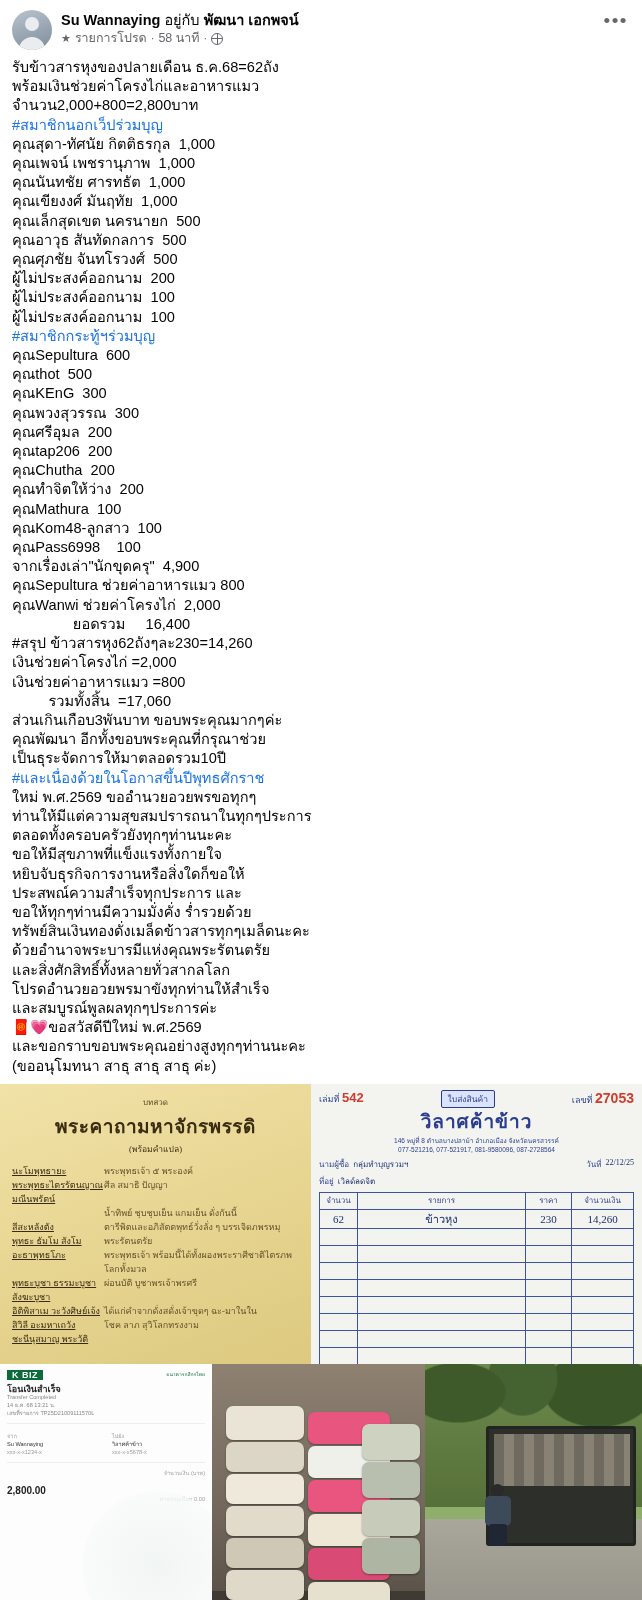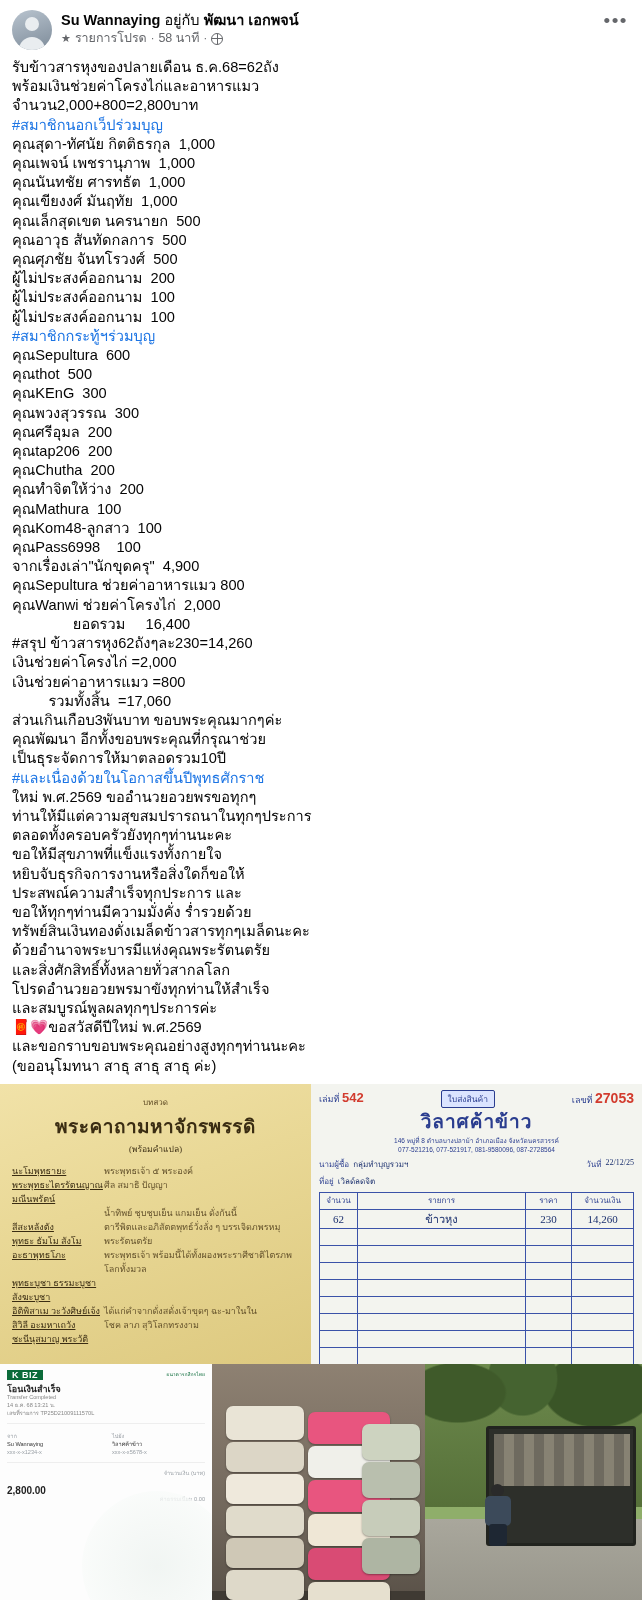--- a/index.html
+++ b/index.html
@@ -288,20 +288,21 @@
               <div class="dy-row">
                 <div class="dy-l">พุทธะ ธัมโม สังโม</div>
                 <div class="dy-r dy-blur">พระรัตนตรัย</div>
               </div>
               <div class="dy-row">
                 <div class="dy-l">อะธาพุทธโภะ</div>
                 <div class="dy-r dy-blur">พระพุทธเจ้า พร้อมนี้ได้ทั้งผองพระราศีชาติไตรภพโลกทั้งมวล</div>
               </div>
               <div class="dy-row">
                 <div class="dy-l">พุทธะบูชา ธรรมะบูชา สังฆะบูชา</div>
+                <div class="dy-r dy-blur">ผ่อนบัติ บูชาพรเจ้าพรศรี</div>
               </div>
               <div class="dy-row">
                 <div class="dy-l">อิติพิสาเม วะวังศิษย์เจ้ง</div>
                 <div class="dy-r dy-blur">ได้แก่คำจากดั่งสดั่งเจ้าขุดๆ ฉะ-มาในใน</div>
               </div>
               <div class="dy-row">
                 <div class="dy-l">สิวิลี อะมหาเถวัง</div>
                 <div class="dy-r dy-blur">โชค ลาภ สุวิโลกทรงงาม</div>
               </div>
               <div class="dy-row">

